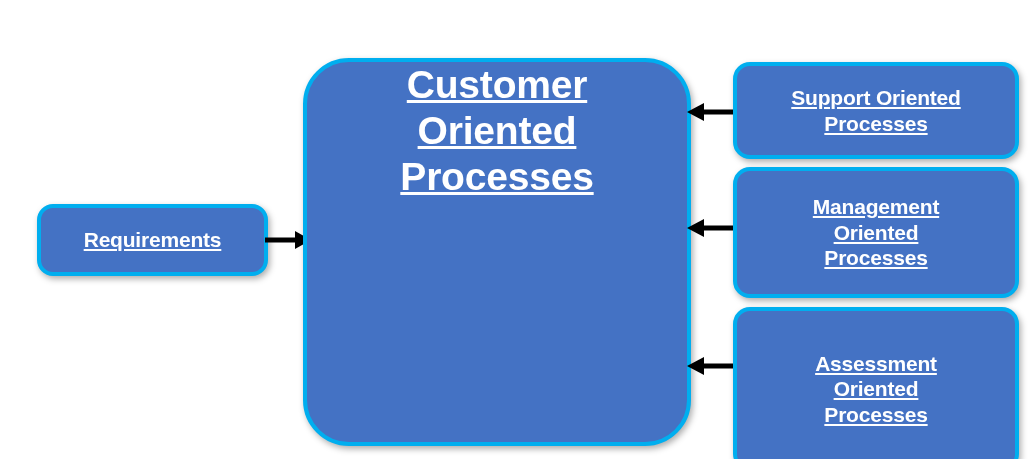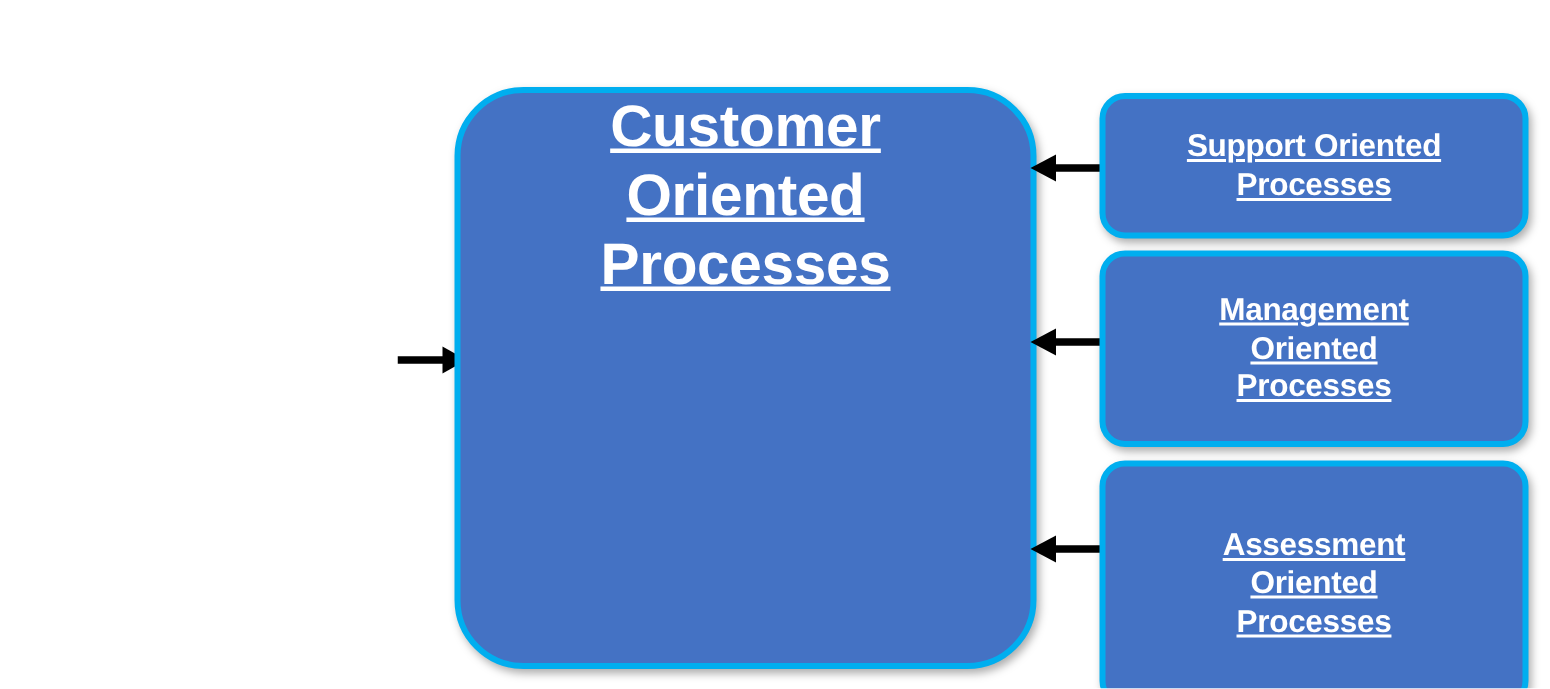--- a/index.html
+++ b/index.html
@@ -105,20 +105,23 @@
     left: 684px;
     top: 353px;
     width: 56px;
   }
 </style>
 </head>
 <body>
 
 <div id="diagram-canvas">
 
+  <div class="node" id="node-requirements">
+    <span class="node-label">Requirements</span>
+  </div>
 
   <svg class="arrow" id="arrow-requirements-to-customer" viewBox="0 0 46 26" preserveAspectRatio="none">
     <line x1="0" y1="13" x2="33" y2="13" stroke="#000000" stroke-width="5"></line>
     <polygon points="30,4 46,13 30,22" fill="#000000"></polygon>
   </svg>
 
   <div class="node" id="node-customer">
     <span class="node-label">Customer
 Oriented
 Processes</span>

